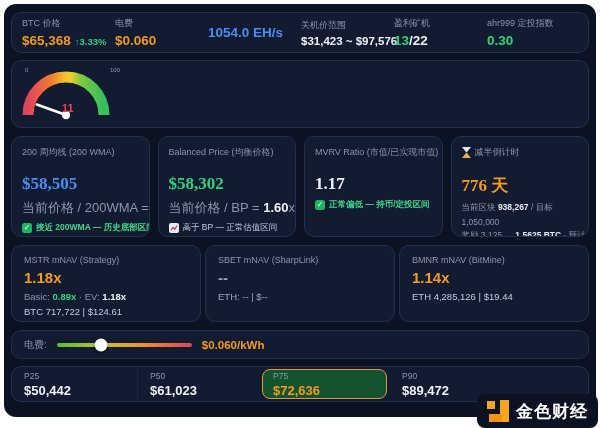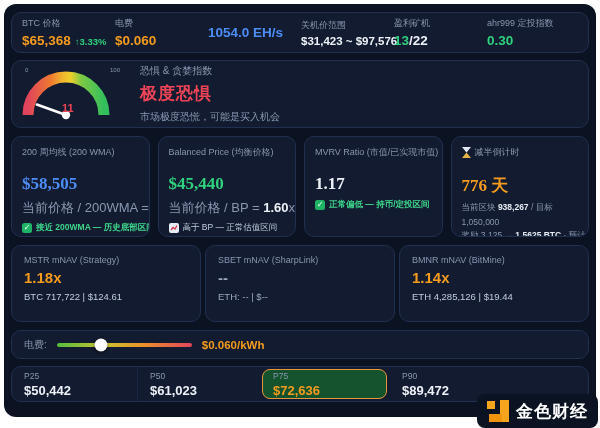--- a/index.html
+++ b/index.html
@@ -131,42 +131,37 @@
           </linearGradient>
         </defs>
         <path d="M 6 54 A 38 38 0 0 1 82 54" fill="none" stroke="url(#ggrad)" stroke-width="11"></path>
         <text x="3" y="11" font-size="6" fill="#8a97b1">0</text>
         <text x="88" y="11" font-size="6" fill="#8a97b1">100</text>
         <line x1="44" y1="54" x2="14.8" y2="43.5" stroke="#ffffff" stroke-width="2.6" stroke-linecap="round"></line>
         <circle cx="44" cy="54" r="4.2" fill="#ffffff"></circle>
         <text x="40" y="51" font-size="11" font-weight="bold" fill="#ef4457">11</text>
       </svg>
     </div>
-    <div class="fear-text">
-      <div class="fear-title">恐惧 &amp; 贪婪指数</div>
-      <div class="fear-status">极度恐惧</div>
-      <div class="fear-desc">市场极度恐慌，可能是买入机会</div>
-    </div>
   </div>
 
   <div class="row4">
 
     <div class="card">
       <div class="c-title">200 周均线 (200 WMA)</div>
       <div class="c-value blue">$58,505</div>
       <div class="c-line"><span>当前价格 / 200WMA = </span><span class="b orange">1.12</span><span>x</span></div>
       <div class="badge greent">
         <span class="check-ic">✓</span>
         <span>接近 200WMA — 历史底部区间</span>
       </div>
     </div>
 
     <div class="card">
       <div class="c-title">Balanced Price (均衡价格)</div>
-      <div class="c-value green">$45,440</div>
+      <div class="c-value green">$58,302</div>
       <div class="c-line"><span>当前价格 / BP = </span><span class="b white">1.60</span><span>x</span></div>
       <div class="badge neutral">
         <svg width="10" height="10" viewBox="0 0 10 10">
             <rect x="0" y="0" width="10" height="10" rx="2" fill="#e8edf5"></rect>
             <polyline points="2,7 4,4.5 6,6 8,2.5" fill="none" stroke="#d23b4e" stroke-width="1.3"></polyline>
           </svg>
         <span>高于 BP — 正常估值区间</span>
       </div>
     </div>
 
@@ -193,20 +188,21 @@
       <div class="mini-line"><span>奖励 3.125 → </span><span class="b">1.5625 BTC</span><span> · 预计</span></div>
       <div class="mini-line b">2028-04-11</div>
 
     </div>
   </div>
 
   <div class="row3">
     <div class="card">
       <div class="c-title">MSTR mNAV (Strategy)</div>
       <div class="mnav-value orange">1.18x</div>
+      <div class="mnav-sub"><span>Basic: </span><span class="bg">0.89x</span><span> · </span><span>EV: </span><span class="bw">1.18x</span></div>
       <div class="holdings">BTC 717,722 | $124.61</div>
     </div>
     <div class="card">
       <div class="c-title">SBET mNAV (SharpLink)</div>
       <div class="mnav-value dim">--</div>
       <div class="holdings dim">ETH: -- | $--</div>
     </div>
     <div class="card">
       <div class="c-title">BMNR mNAV (BitMine)</div>
       <div class="mnav-value orange">1.14x</div>

